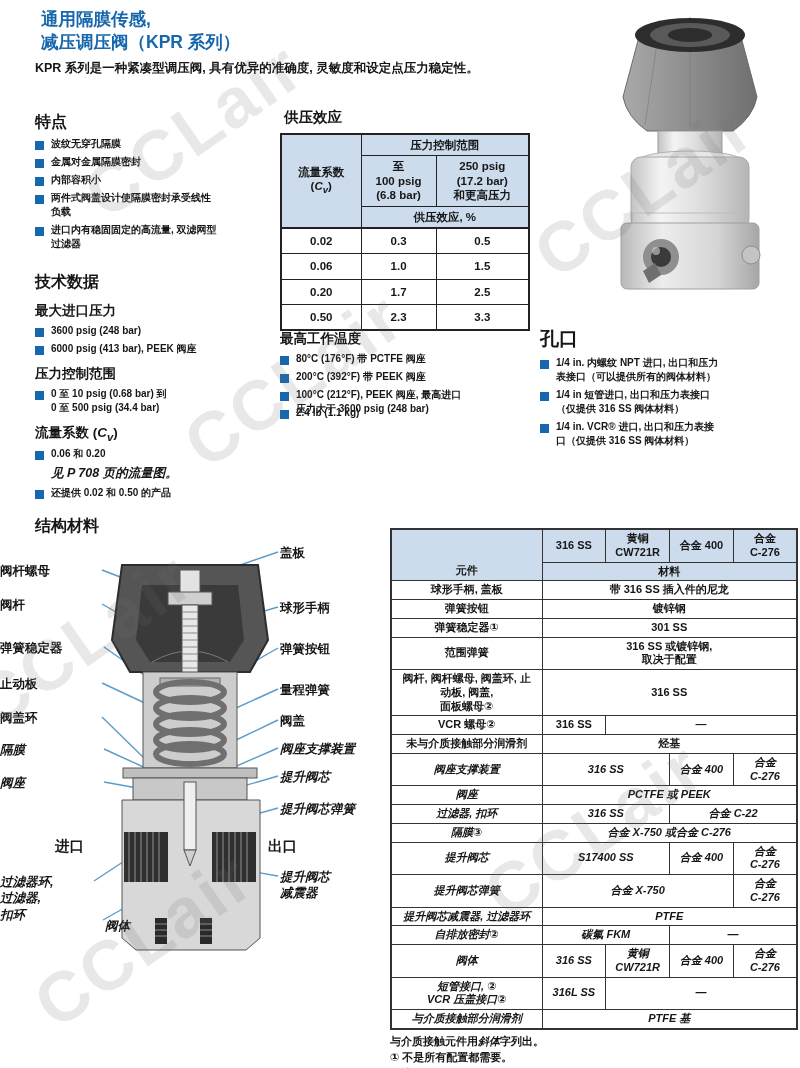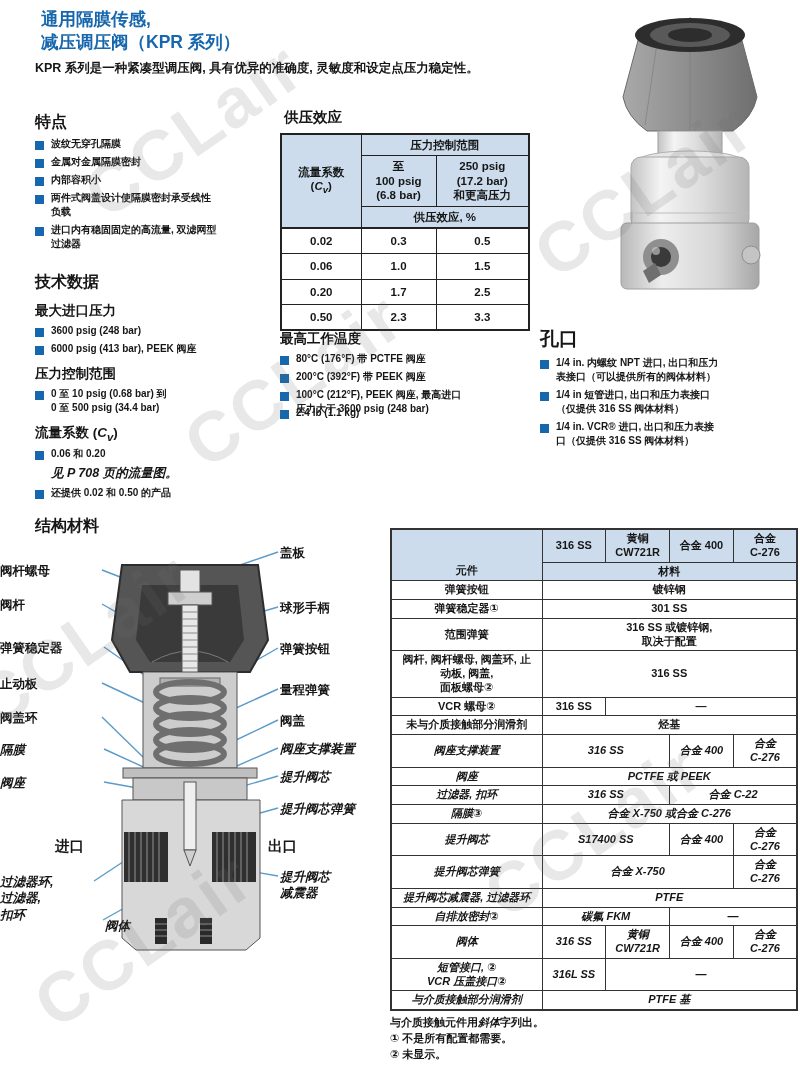--- a/index.html
+++ b/index.html
@@ -310,20 +310,24 @@
           <th>合金
 C-276</th>
         </tr>
         <tr>
           <th class="parthead">元件</th>
           <th colspan="4">材料</th>
         </tr>
       </thead>
       <tbody>
           <tr>
+            <td class="part">球形手柄, 盖板</td>
+            <td colspan="4">带 316 SS 插入件的尼龙</td>
+          </tr>
+          <tr>
             <td class="part">弹簧按钮</td>
             <td colspan="4">镀锌钢</td>
           </tr>
           <tr>
             <td class="part">弹簧稳定器①</td>
             <td colspan="4">301 SS</td>
           </tr>
           <tr>
             <td class="part">范围弹簧</td>
             <td colspan="4">316 SS 或镀锌钢,

